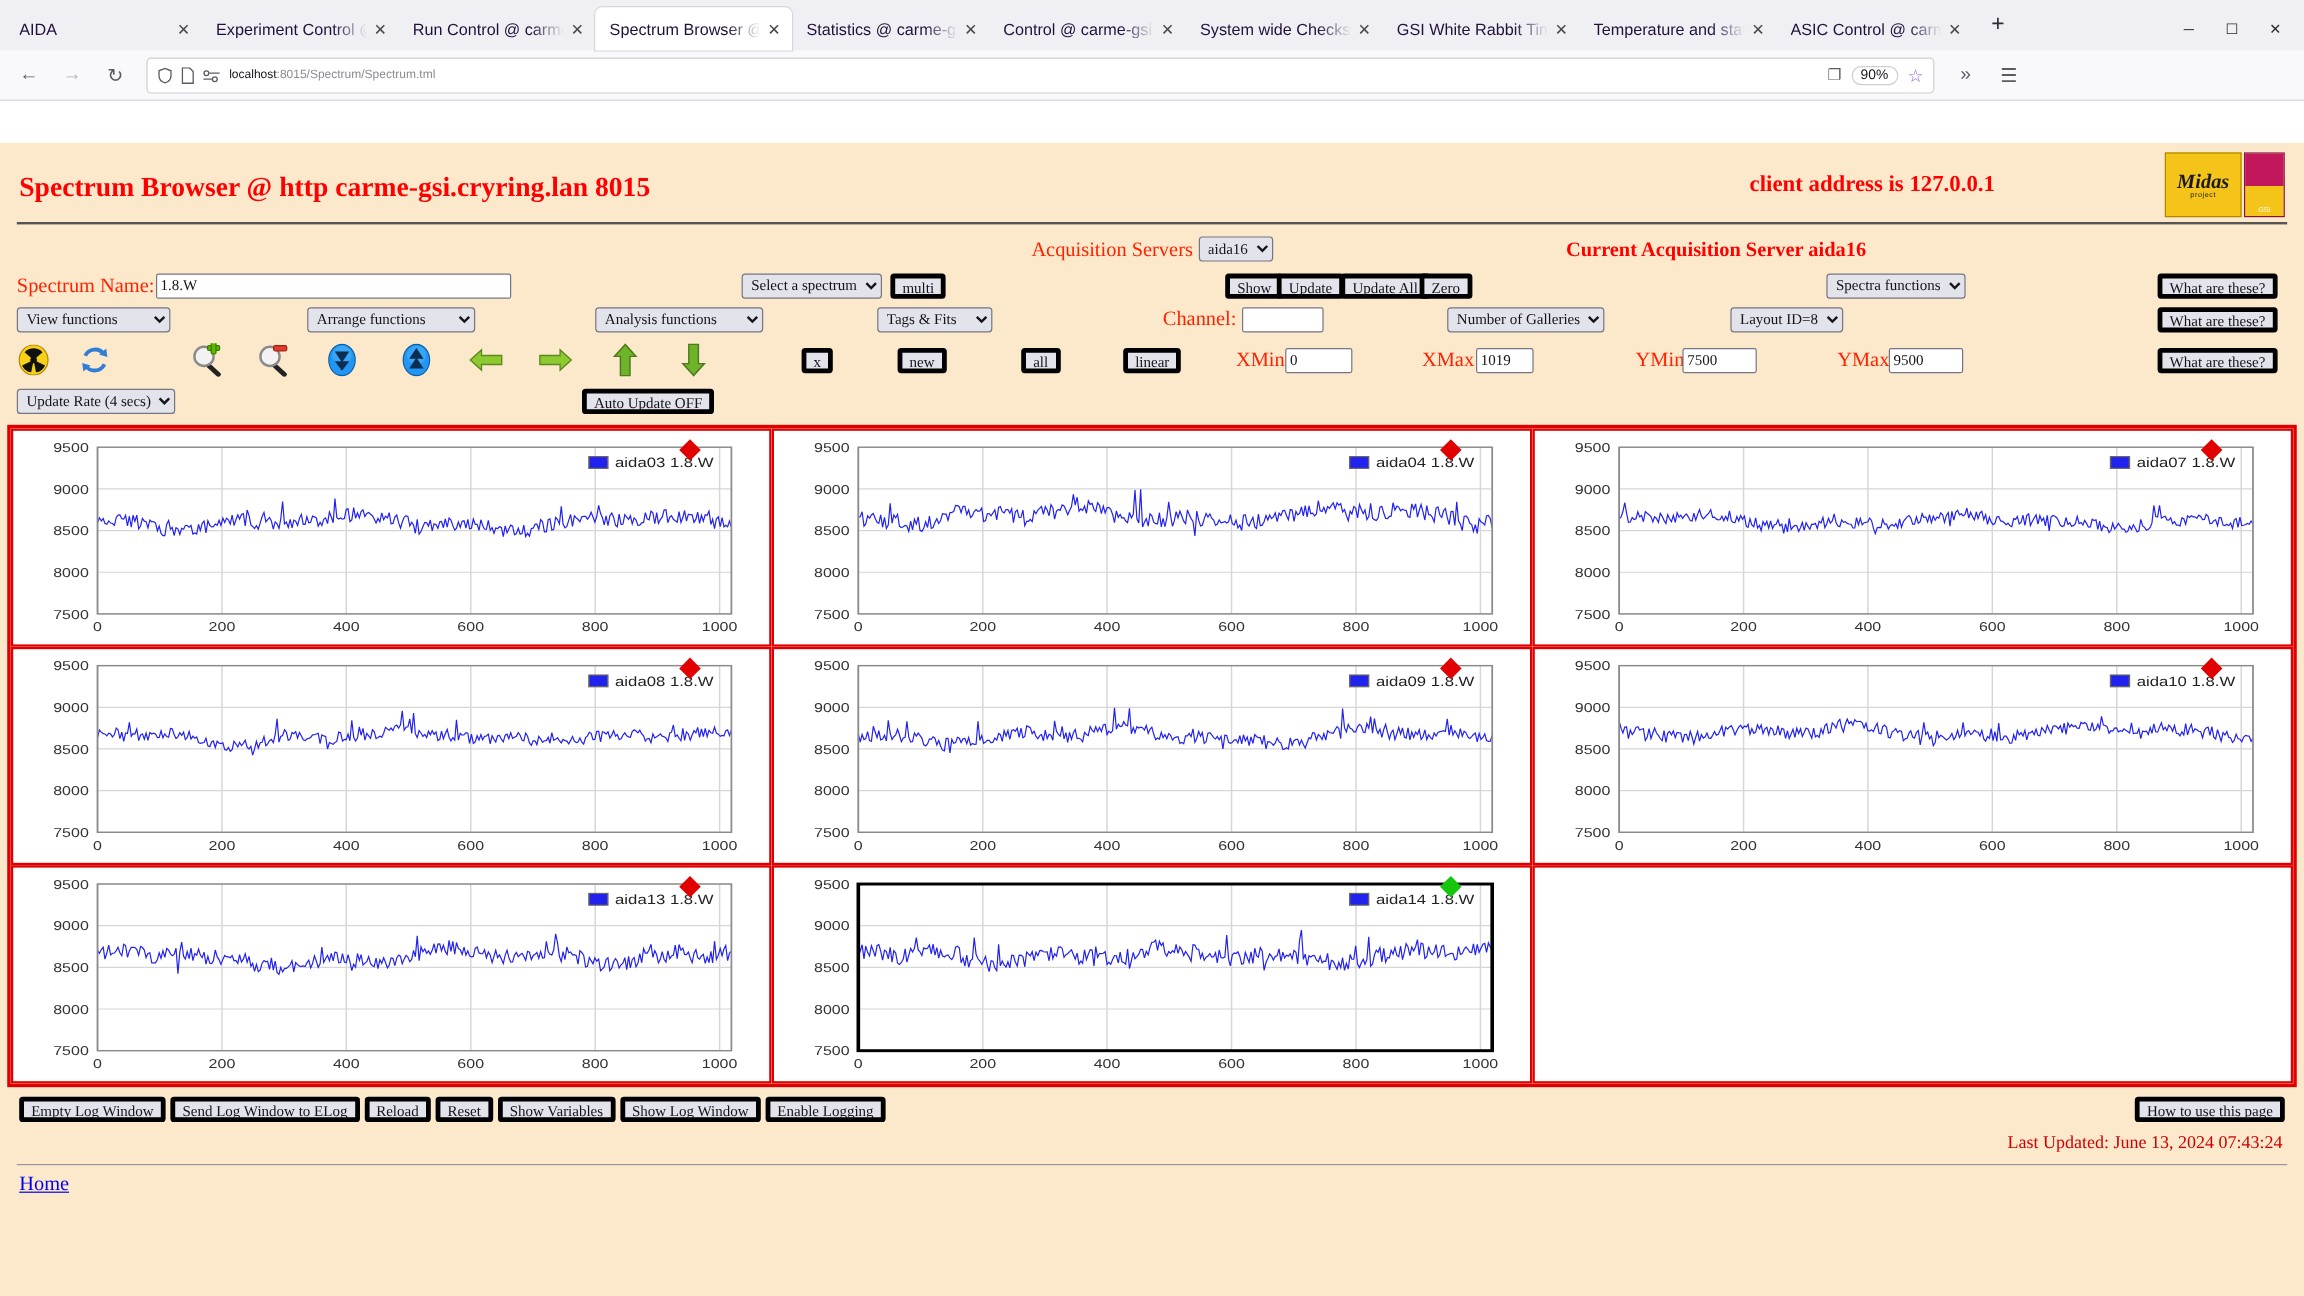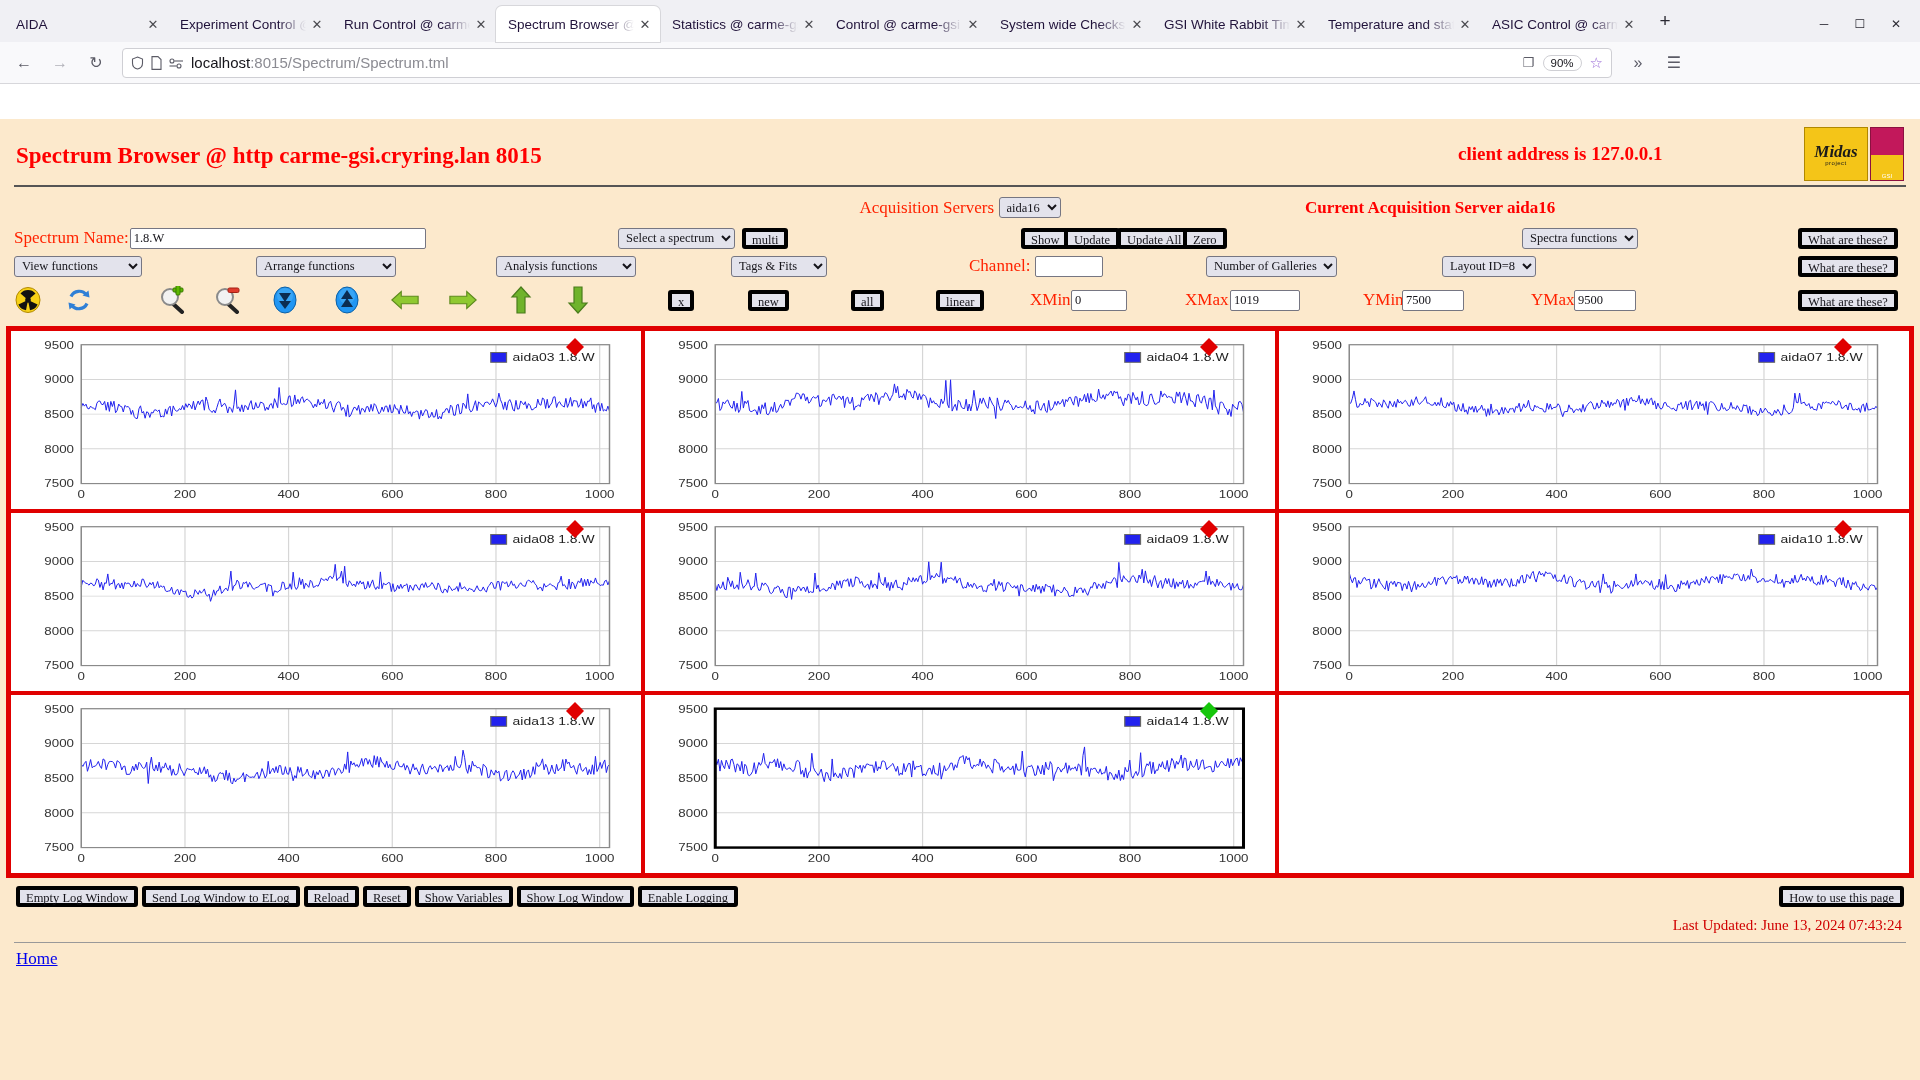--- a/index.html
+++ b/index.html
@@ -61,21 +61,21 @@
     color: #5b5b66; font-size: 16px;
   }
   .navbtn.dim { color: #b1b1b8; }
   .urlbar {
     flex: 1 1 auto; height: 30px; margin: 0 6px;
     background: #ffffff; border: 1px solid #cfcfd4; border-radius: 4px;
     display: flex; align-items: center; padding: 0 8px; gap: 7px;
     max-width: 1490px;
   }
   .urlbar .u-icon { color: #5b5b66; font-size: 13px; display: flex; align-items: center; }
-  .urltext { font-size: 15px; color: #8b8b92; white-space: nowrap; }
+  .urltext { font-size: 10px; color: #8b8b92; white-space: nowrap; }
   .urltext b { color: #15141a; font-weight: 400; }
   .urlright { margin-left: auto; display: flex; align-items: center; gap: 8px; }
   .zoomchip {
     font-size: 11.5px; color: #15141a; border: 1px solid #cfcfd4;
     border-radius: 10px; padding: 1px 7px; background: #fff;
   }
 
   
   .page {
     background: #fce9cc;
@@ -427,28 +427,34 @@
       </span>
 
       <button class="abs" style="left:660px">x</button>
       <button class="abs" style="left:740px">new</button>
       <button class="abs" style="left:843px">all</button>
       <button class="abs" style="left:928px">linear</button>
 
       <span class="abs lbl-red" style="left:1022px">XMin</span>
       <input type="text" class="abs" style="left: 1063px; width: 56px;" value="0">
       <span class="abs lbl-red" style="left:1177px">XMax</span>
-      <input type="text" class="abs" style="left: 1222px; width: 70px;" value="1019">
+      <input type="text" class="abs" style="left: 1222px; width: 48px;" value="1019">
       <span class="abs lbl-red" style="left:1355px">YMin</span>
       <input type="text" class="abs" style="left: 1394px; width: 62px;" value="7500">
       <span class="abs lbl-red" style="left:1523px">YMax</span>
       <input type="text" class="abs" style="left: 1566px; width: 62px;" value="9500">
       <button class="abs" style="left:1790px">What are these?</button>
     </div>
 
+    <div class="row main-row" style="height:28px">
+      <select style="margin-left:6px">
+        <option>Update Rate (4 secs)</option>
+      </select>
+      <button class="abs" style="left:477px">Auto Update OFF</button>
+    </div>
   </div>
 
   <div class="gallery" id="gallery">
       <div class="cell">
       <div class="plot-wrap">
         <svg viewBox="0 0 520 182" preserveAspectRatio="none">
           <rect x="58" y="14" width="436" height="142" fill="#ffffff"></rect>
           <line x1="58.0" y1="14" x2="58.0" y2="156" stroke="#d6d6d6" stroke-width="1"></line>
             <line x1="143.6" y1="14" x2="143.6" y2="156" stroke="#d6d6d6" stroke-width="1"></line>
             <line x1="229.1" y1="14" x2="229.1" y2="156" stroke="#d6d6d6" stroke-width="1"></line>

